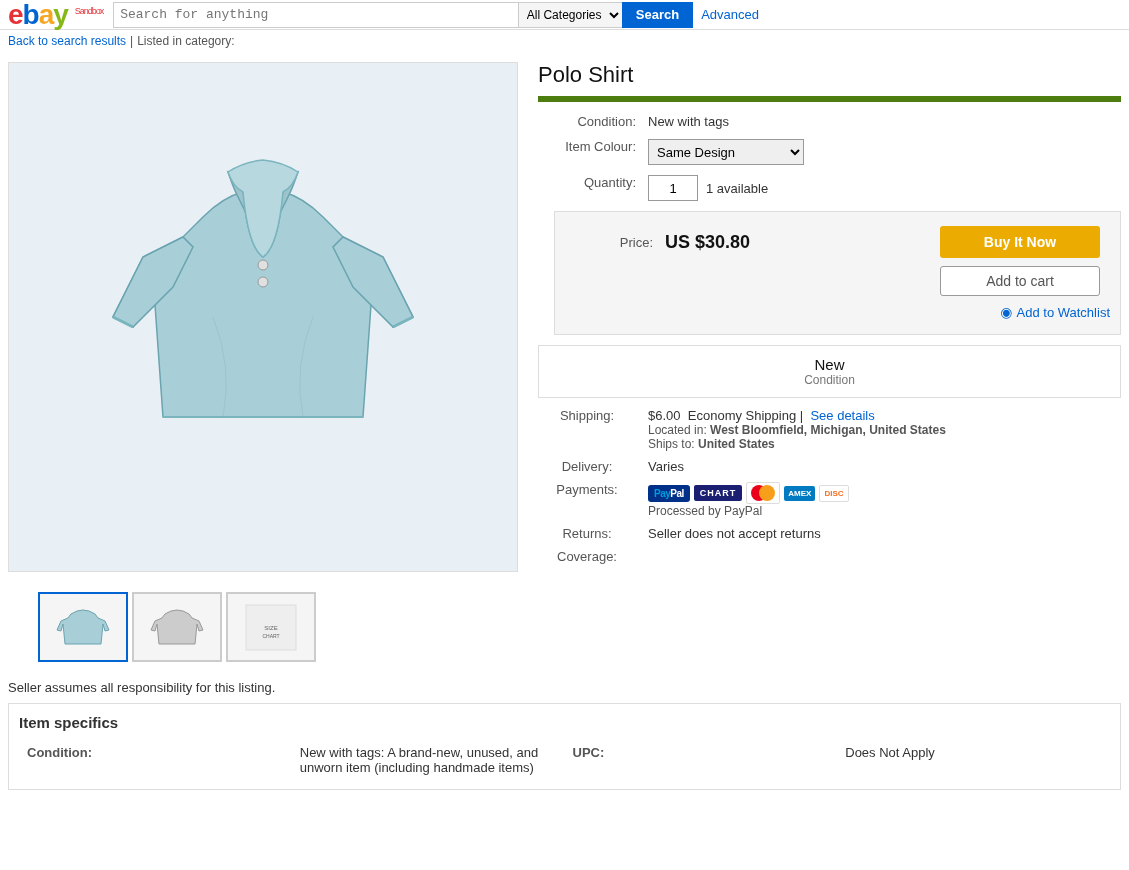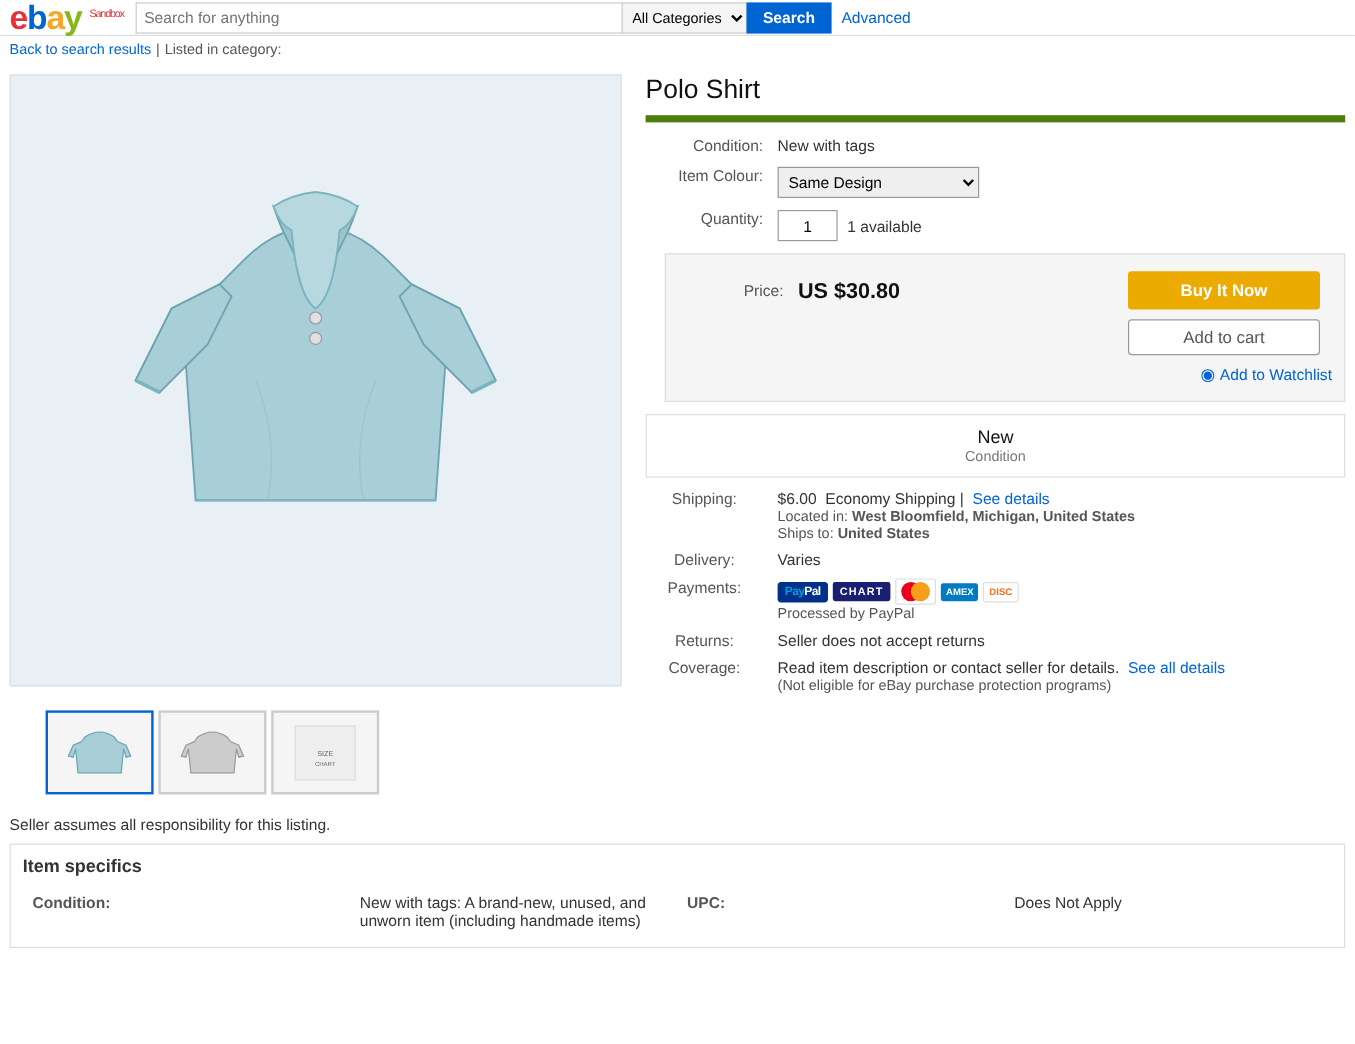--- a/index.html
+++ b/index.html
@@ -30,20 +30,21 @@
       flex: 1;
       max-width: 580px;
     }
     #search-input {
       flex: 1;
       height: 26px;
       border: 1px solid #ccc;
       border-right: none;
       padding: 0 6px;
       font-size: 13px;
+      font-family: Liberation Mono, monospace;
     }
     #category-select {
       height: 26px;
       border: 1px solid #ccc;
       border-right: none;
       font-size: 12px;
       background: #f5f5f5;
       padding: 0 4px;
       cursor: pointer;
     }
@@ -139,21 +140,21 @@
       width: 110px;
       text-align: right;
       padding-right: 12px;
       color: #555;
       font-size: 13px;
       flex-shrink: 0;
     }
     .detail-value { flex: 1; }
 
     #colour-select {
-      width: 168px;
+      width: 156px;
       height: 26px;
       border: 1px solid #999;
       font-size: 13px;
       padding: 0 4px;
     }
     #quantity-input {
       width: 50px;
       height: 26px;
       border: 1px solid #999;
       text-align: center;
@@ -542,25 +543,20 @@
       </div>
     </div>
 
     <div class="info-row">
       <span class="info-label">Returns:</span>
       <div class="info-value">Seller does not accept returns</div>
     </div>
 
     <div class="info-row">
       <span class="info-label">Coverage:</span>
-      <div class="info-value">
-        <span>Read item description or contact seller for details.</span>&nbsp;
-        <a href="#">See all details</a>
-        <div class="sub">(Not eligible for eBay purchase protection programs)</div>
-      </div>
     </div>
 
   </div>
 </div>
 
 <div id="bottom-section">
   <p id="seller-disclaimer">Seller assumes all responsibility for this listing.</p>
 
   <div id="item-specifics-section">
     <div id="item-specifics-title">Item specifics</div>

